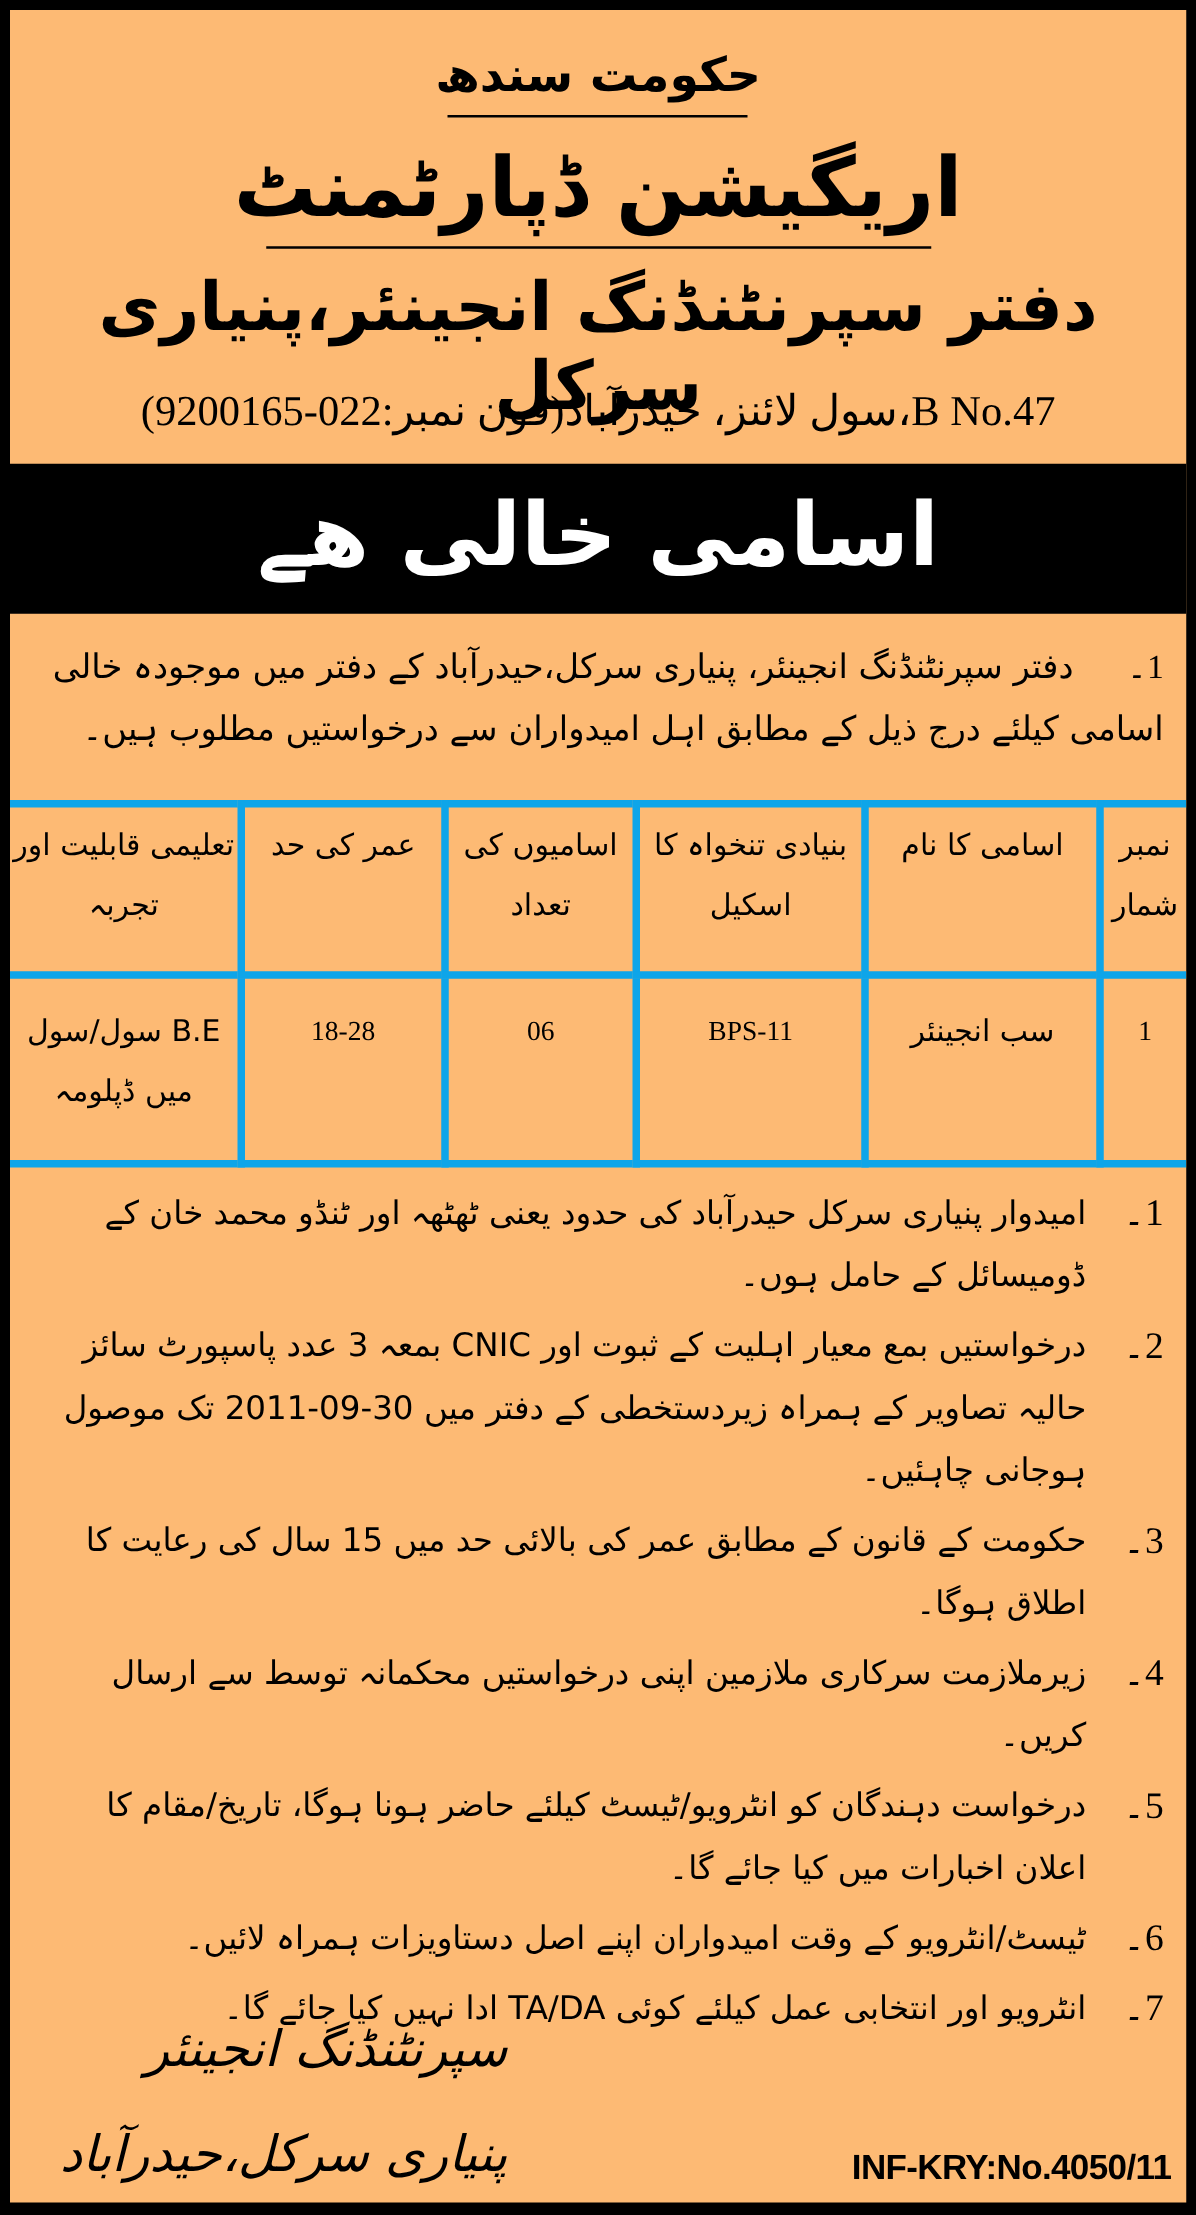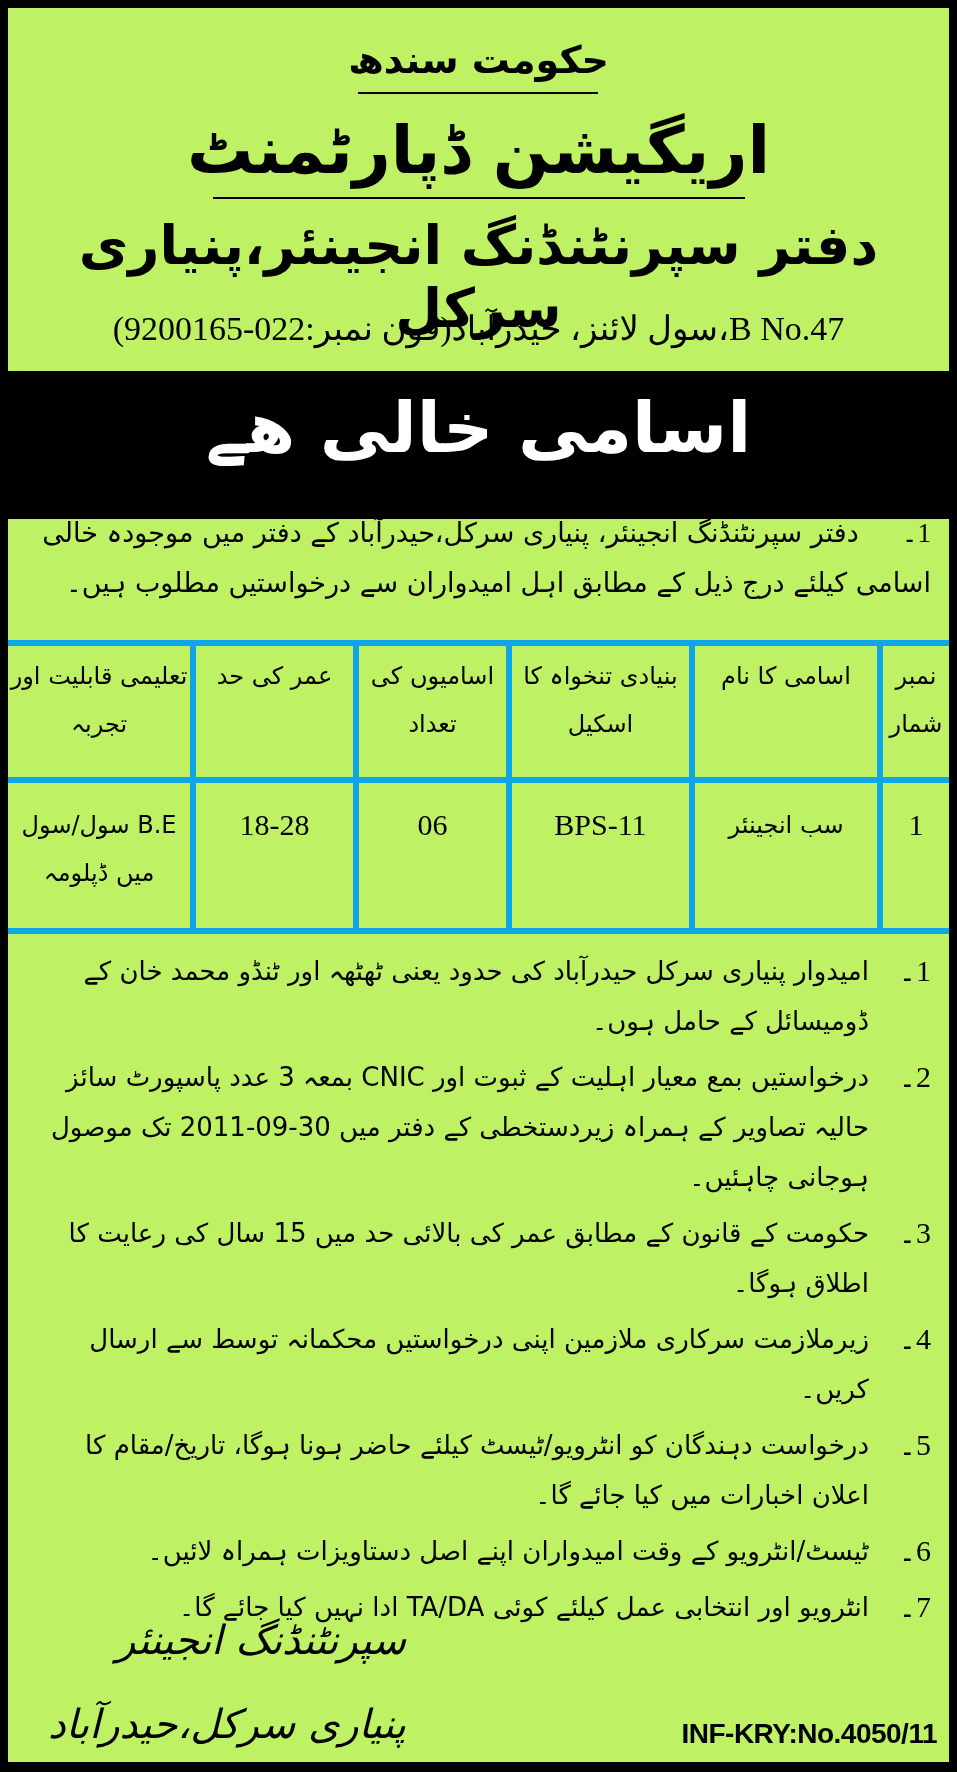--- a/index.html
+++ b/index.html
@@ -3,50 +3,50 @@
 <meta charset="utf-8">
 <style>
   html, body { margin: 0; padding: 0; background: #000; }
   body { width: 957px; height: 1772px; overflow: hidden; font-family: "DejaVu Serif", serif; }
   .page {
     position: absolute; left: 0; top: 0; width: 957px; height: 1772px;
     background: #000; box-sizing: border-box;
   }
   .frame {
     position: absolute; left: 8px; top: 8px; width: 941px; height: 1754px;
-    background: #bef264; box-sizing: border-box; overflow: hidden;
+    background: #fdba74; box-sizing: border-box; overflow: hidden;
   }
   .urdu { direction: rtl; unicode-bidi: embed; font-family: "DejaVu Sans", sans-serif; color: #000; }
   .center { text-align: center; }
 
   
   .gov { position: absolute; left: 0; right: 0; top: 30px; font-size: 38px; font-weight: bold; }
   .rule1 { position: absolute; left: 350px; width: 240px; top: 84px; height: 2px; background: #000; }
   .dept { position: absolute; left: 0; right: 0; top: 104px; font-size: 66px; font-weight: bold; letter-spacing: 1px; }
   .rule2 { position: absolute; left: 205px; width: 532px; top: 189px; height: 2px; background: #000; }
   .office { position: absolute; left: 0; right: 0; top: 206px; font-size: 54px; font-weight: bold; }
   .addr { position: absolute; left: 0; right: 0; top: 300px; font-size: 34px; font-family: "Liberation Serif", serif; }
 
   
-  .bar { position: absolute; left: -8px; width: 957px; top: 363px; height: 148px; background: #000; }
+  .bar { position: absolute; left: -8px; width: 957px; top: 363px; height: 120px; background: #000; }
   .bar-title { position: absolute; left: 0; right: 0; top: 16px; color: #fff; font-size: 70px; font-weight: bold; text-align: center; }
 
   
   .intro { position: absolute; right: 18px; left: 18px; top: 500px; font-size: 27px; line-height: 50px; }
   .num { font-family: "Liberation Serif", serif; }
 
   
   .tbl { position: absolute; left: 0; width: 941px; top: 632px; border-collapse: collapse; direction: rtl; }
   .tbl td, .tbl th {
     border: 6px solid #0ea5e9; text-align: center; vertical-align: top;
     font-family: "DejaVu Sans", sans-serif; font-weight: normal; font-size: 24px; line-height: 48px; color: #000;
   }
   .tbl th { height: 124px; padding-top: 6px; }
   .tbl td { height: 126px; padding-top: 18px; }
-  .tbl .latin { font-family: "Liberation Serif", serif; font-size: 30px; }
+  .tbl .latin { font-family: "Liberation Serif", serif; font-size: 22px; }
   .tbl tr > *:first-child { border-right: none; }
   .tbl tr > *:last-child { border-left: none; }
 
   
   .conds { position: absolute; right: 18px; left: 25px; top: 938px; font-size: 26px; }
   .cond { display: flex; direction: rtl; margin-bottom: 6px; }
   .cond .n { width: 62px; flex: none; font-family: "Liberation Serif", serif; font-size: 30px; line-height: 50px; }
   .cond .t { flex: 1; line-height: 50px; }
 
   

